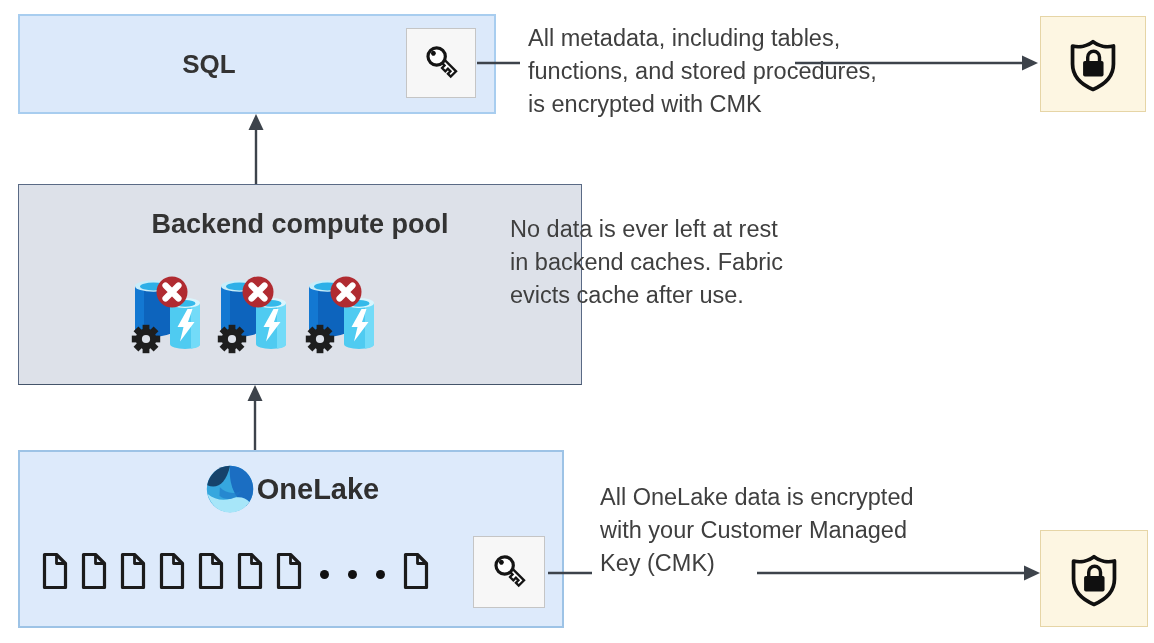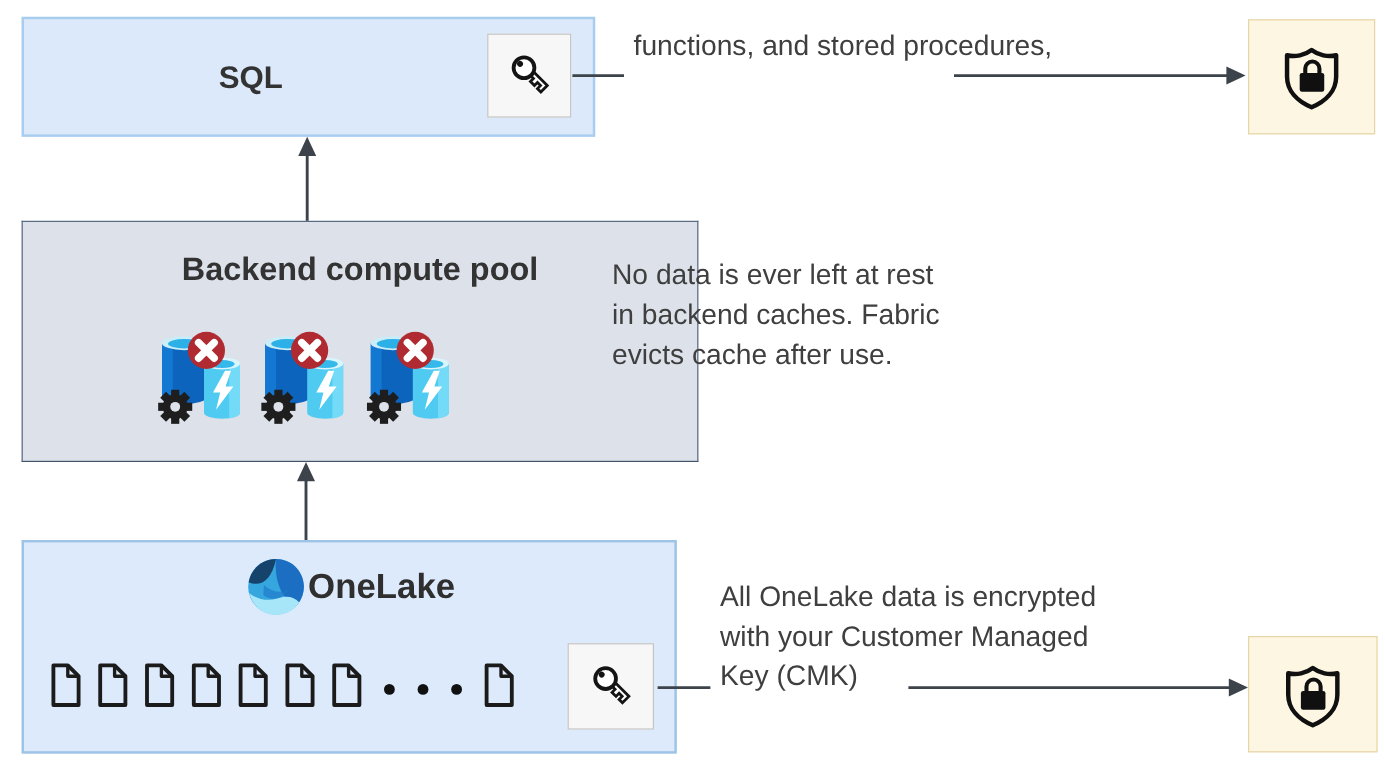--- a/index.html
+++ b/index.html
@@ -166,21 +166,23 @@
         <use href="#sym-doc"></use>
       </svg>
     <div class="key-chip key-bottom">
       <svg viewBox="0 0 72 72">
           <use href="#sym-key"></use>
         </svg>
     </div>
   </div>
 
   <div class="note note-top">
+    <div>All metadata, including tables,</div>
     <div>functions, and stored procedures,</div>
+    <div>is encrypted with CMK</div>
   </div>
   <div class="note note-mid">
     <div>No data is ever left at rest</div>
     <div>in backend caches. Fabric</div>
     <div>evicts cache after use.</div>
   </div>
   <div class="note note-bottom">
     <div>All OneLake data is encrypted</div>
     <div>with your Customer Managed</div>
     <div>Key (CMK)</div>

